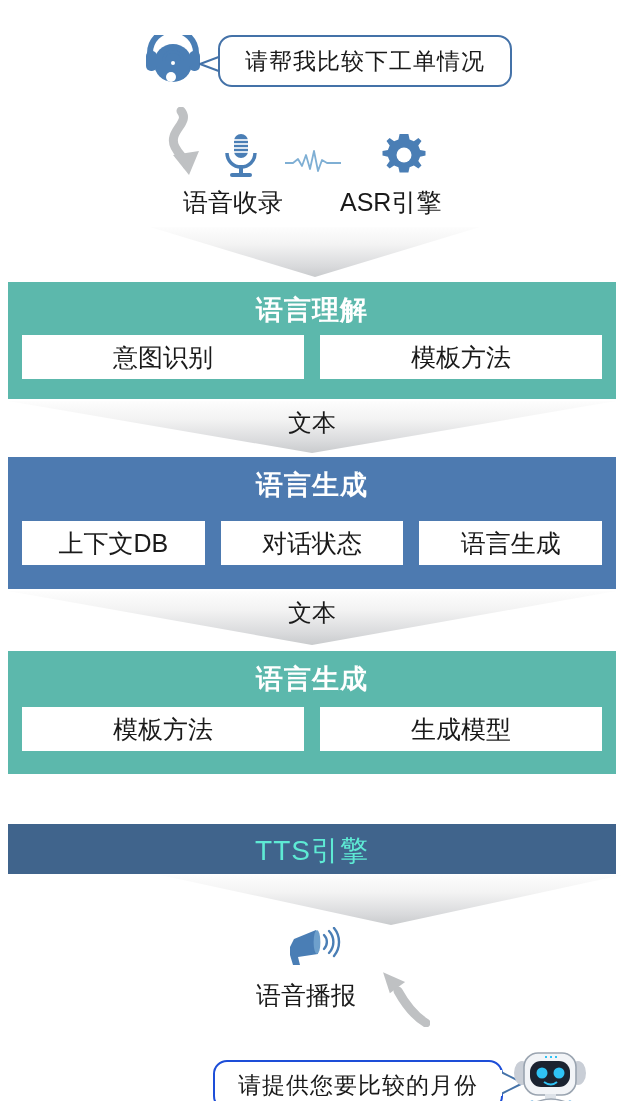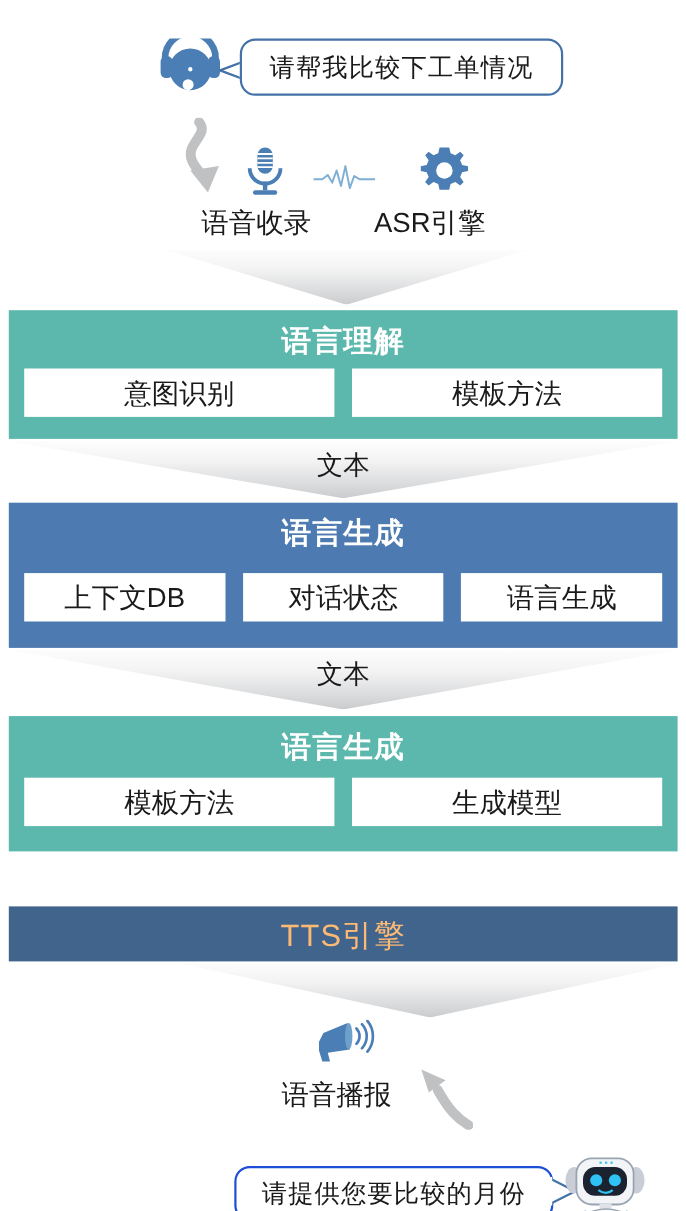--- a/index.html
+++ b/index.html
@@ -73,21 +73,21 @@
   #band-dm  .cells { top: 64px; }
   #band-nlg { top: 622px; height: 123px; background: #5CB8AC; }
   #band-nlg .cells { top: 56px; }
 
   #band-tts {
     position: absolute; left: 8px; top: 795px; width: 608px; height: 50px;
     background: #40648C;
   }
   #band-tts .tts-title {
     position: absolute; left: 0; right: 0; top: 8px;
-    text-align: center; color: #fdba74; font-size: 28px; letter-spacing: 1px;
+    text-align: center; color: #5eead4; font-size: 28px; letter-spacing: 1px;
   }
 
   
   .ico-speaker { position: absolute; left: 286px; top: 898px; width: 56px; height: 42px; }
   .cap-out { left: 256px; top: 950px; }
 
   
   .bot-bubble {
     position: absolute; left: 213px; top: 1031px;
     width: 290px; height: 50px;

